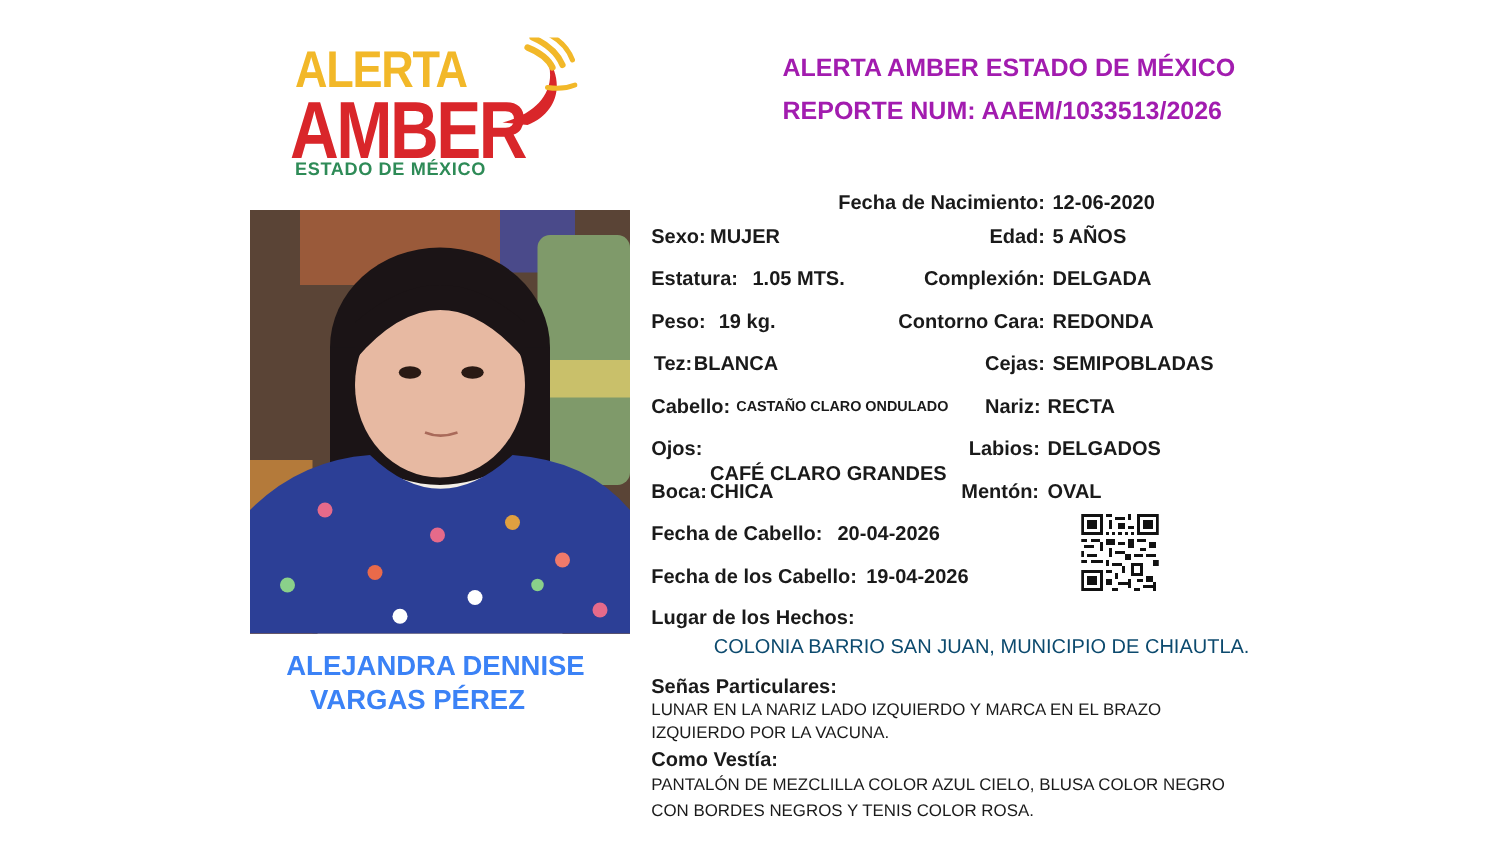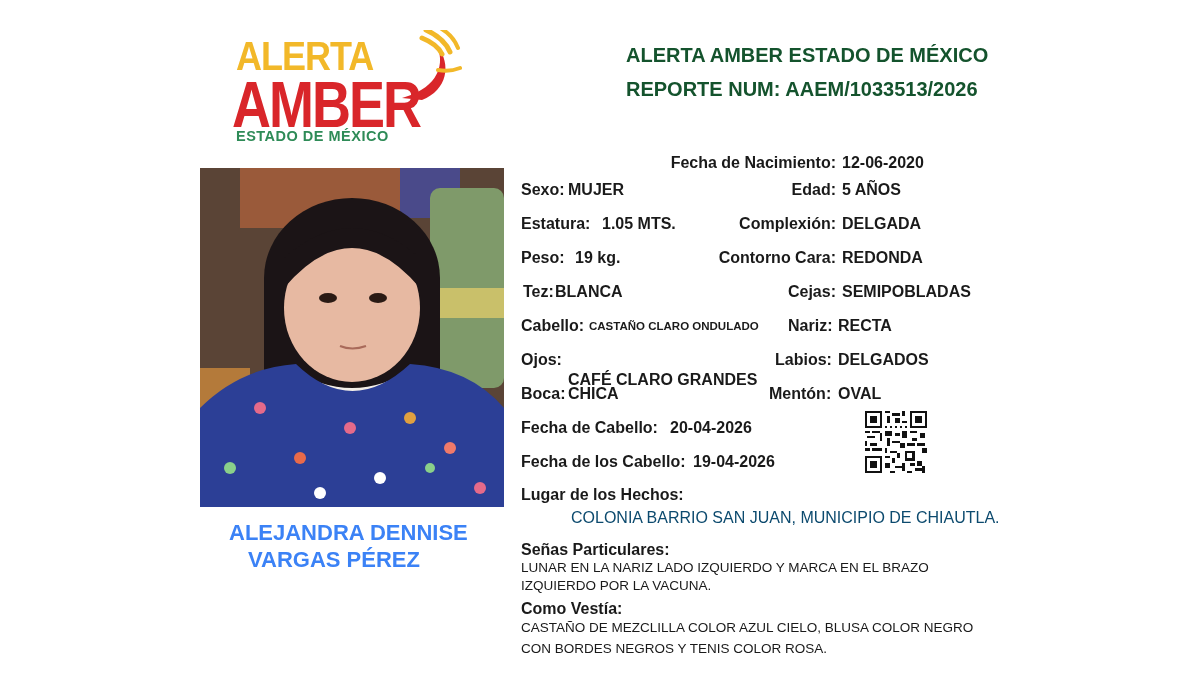--- a/index.html
+++ b/index.html
@@ -12,21 +12,21 @@
   
   #logo { position: absolute; left: 232px; top: 30px; width: 230px; height: 115px; }
   .logo-alerta { position: absolute; left: 4px; top: 2px; font-family: "Liberation Sans", sans-serif; font-weight: bold;
     font-size: 36px; color: #f2b829; letter-spacing: -1px; transform: scaleY(1.15); transform-origin: top left; }
   .logo-amber { position: absolute; left: 0px; top: 42px; font-family: "Liberation Sans", sans-serif; font-weight: bold;
     font-size: 54px; color: #d9262a; letter-spacing: -2px; transform: scaleY(1.2); transform-origin: top left; line-height: 1; }
   .logo-estado { position: absolute; left: 4px; top: 98px; font-weight: bold; font-size: 14.5px; color: #2e8b57; letter-spacing: 0.5px; }
   .logo-waves { position: absolute; left: 160px; top: 0px; width: 70px; height: 70px; }
 
   
-  .hdr { font-weight: bold; font-size: 20px; color: #14532d; }
+  .hdr { font-weight: bold; font-size: 20px; color: #a21caf; }
 
   
   #photo { position: absolute; left: 200px; top: 168px; width: 304px; height: 339px; overflow: hidden; background: #6a4b3a; }
 
   
   .name { font-weight: bold; font-size: 22px; color: #3b82f6; }
 
   
   .lbl, .val { font-weight: bold; font-size: 16px; color: #1a1a1a; }
   .val-small { font-weight: bold; font-size: 11.5px; color: #1a1a1a; }
@@ -198,14 +198,14 @@
 </svg>
 
 <div class="abs lbl" style="left:521px; top:486px;">Lugar de los Hechos:</div>
 <div class="abs plain" style="left:527px; top:509px;">COLONIA BARRIO SAN JUAN, MUNICIPIO DE CHIAUTLA.</div>
 
 <div class="abs lbl" style="left:521px; top:541px;">Señas Particulares:</div>
 <div class="abs small" style="left:521px; top:558px;">LUNAR EN LA NARIZ LADO IZQUIERDO  Y MARCA EN EL BRAZO</div>
 <div class="abs small" style="left:521px; top:576px;">IZQUIERDO POR LA VACUNA.</div>
 
 <div class="abs lbl" style="left:521px; top:600px;">Como Vestía:</div>
-<div class="abs small" style="left:521px; top:618px;">CASTAÑO DE MEZCLILLA COLOR AZUL CIELO, BLUSA  COLOR NEGRO</div>
+<div class="abs small" style="left:521px; top:618px;">PANTALÓN DE MEZCLILLA COLOR AZUL CIELO, BLUSA  COLOR NEGRO</div>
 <div class="abs small" style="left:521px; top:639px;">CON BORDES NEGROS Y TENIS  COLOR ROSA.</div>
 
 </body></html>

